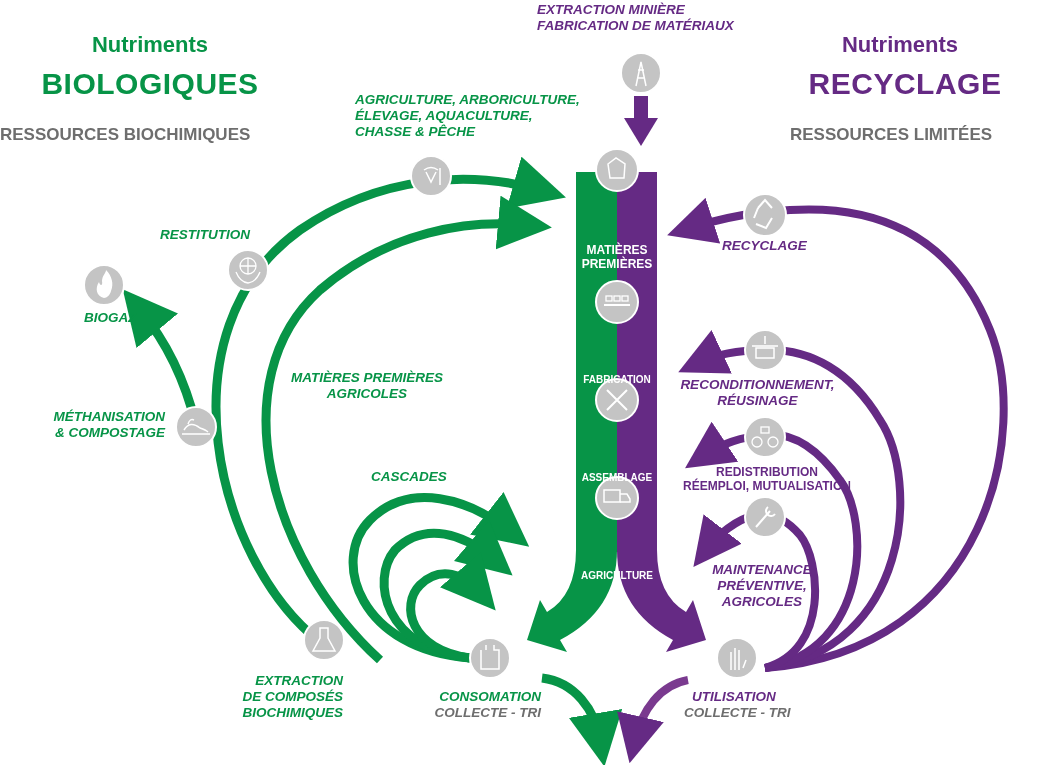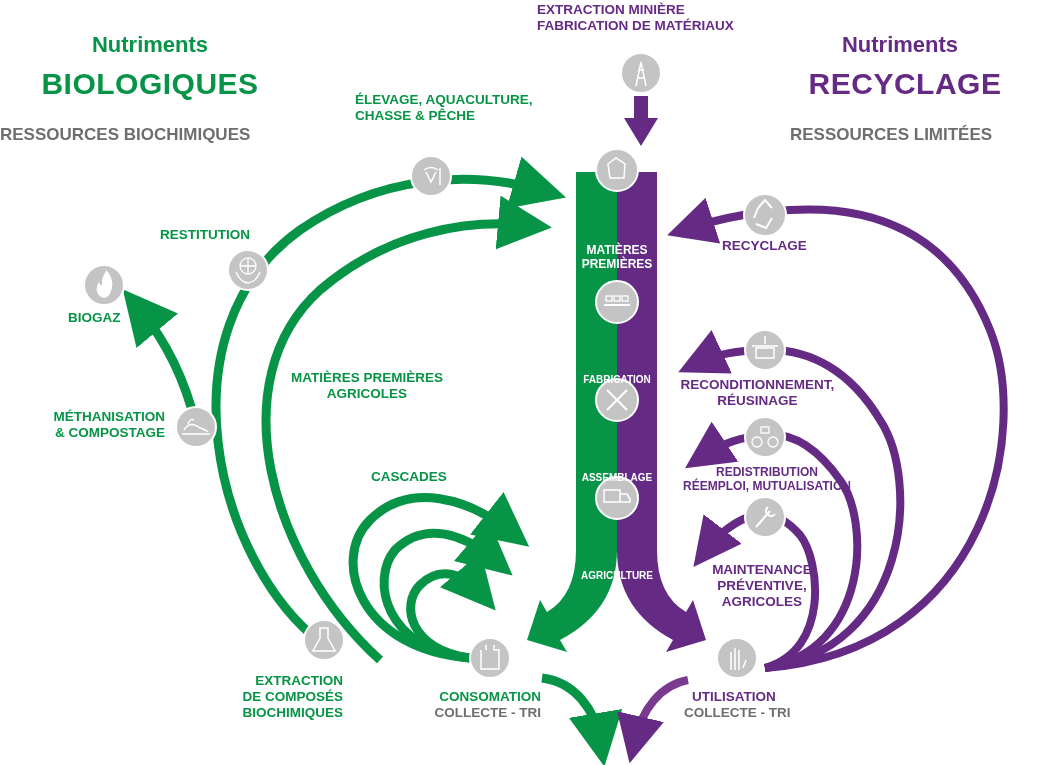--- a/index.html
+++ b/index.html
@@ -7,21 +7,21 @@
          font-family: "Liberation Sans", "DejaVu Sans", sans-serif; }
   #diagram { position: absolute; left: 0; top: 0; width: 1051px; height: 765px; }
   .lbl { position: absolute; font-weight: bold; text-transform: none; line-height: 1.18; white-space: nowrap; }
   .green { color: #079447; }
   .purple { color: #652A84; }
   .gray { color: #6E6E6E; }
   .white { color: #ffffff; margin-top: 46px; }
   .title-sm { font-size: 22px; }
   .title-lg { font-size: 30px; letter-spacing: 0.5px; }
   .sub { font-size: 17px; }
-  .f13 { font-size: 13.5px; }
+  .f13 { font-size: 13.5px; font-style: italic; }
   .f12 { font-size: 12px; }
   .f10 { font-size: 10px; }
   .center { text-align: center; }
   .right { text-align: right; }
 </style>
 </head>
 <body>
 
 <svg id="diagram" viewBox="0 0 1051 765" xmlns="http://www.w3.org/2000/svg">
   <defs>
@@ -161,25 +161,26 @@
 
 <div class="lbl white f12 center" style="left:572px;top:197px;width:90px;">
   <div>MATIÈRES</div>
   <div>PREMIÈRES</div>
 </div>
 <div class="lbl white f10 center" style="left:572px;top:328px;width:90px;">FABRICATION</div>
 <div class="lbl white f10 center" style="left:572px;top:426px;width:90px;">ASSEMBLAGE</div>
 <div class="lbl white f10 center" style="left:572px;top:524px;width:90px;">AGRICULTURE</div>
 
 <div class="lbl green f13" style="left:355px;top:92px;">
+  <div>AGRICULTURE, ARBORICULTURE,</div>
   <div>ÉLEVAGE, AQUACULTURE,</div>
   <div>CHASSE &amp; PÊCHE</div>
 </div>
 <div class="lbl green f13" style="left:160px;top:227px;">RESTITUTION</div>
-<div class="lbl green f13" style="left:68px;top:310px;">BIOGAZ</div>
+<div class="lbl green f13" style="left:84px;top:310px;">BIOGAZ</div>
 <div class="lbl green f13 right" style="left:20px;top:409px;width:145px;">
   <div>MÉTHANISATION</div>
   <div>&amp; COMPOSTAGE</div>
 </div>
 <div class="lbl green f13 center" style="left:265px;top:370px;width:180px;margin-left:12px;">
   <div>MATIÈRES PREMIÈRES</div>
   <div>AGRICOLES</div>
 </div>
 <div class="lbl green f13" style="left:371px;top:469px;">CASCADES</div>
 <div class="lbl green f13 right" style="left:213px;top:673px;width:130px;">

